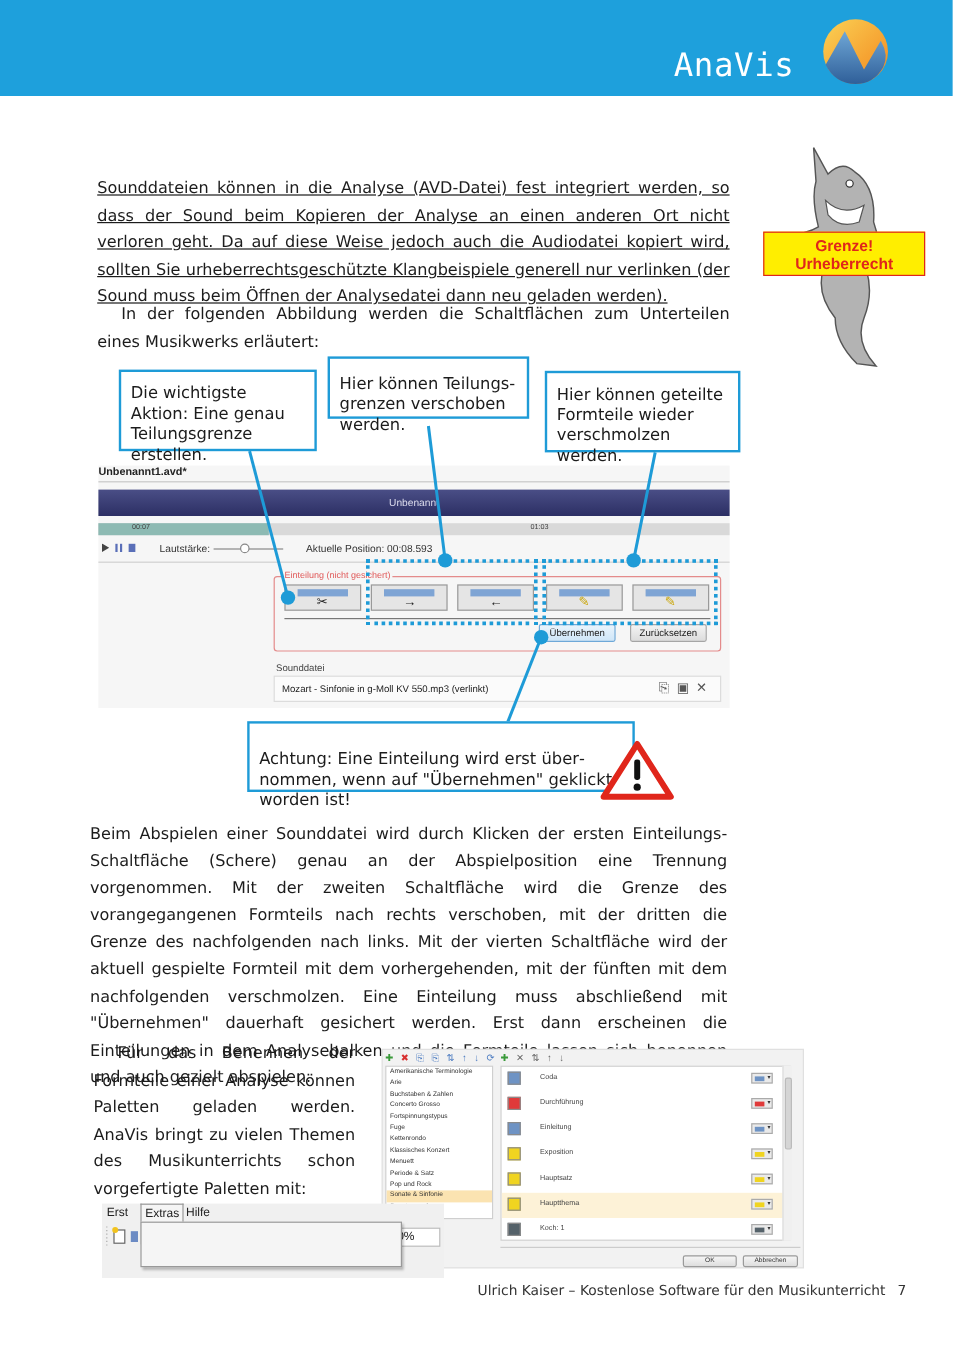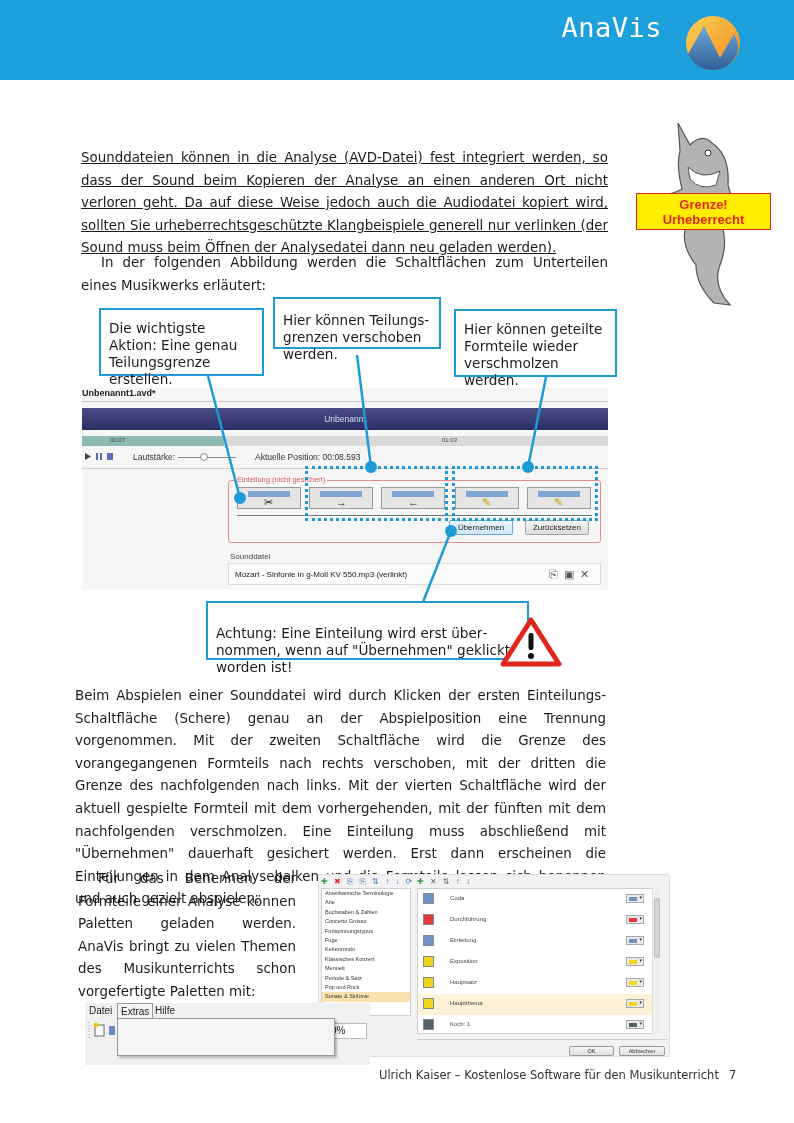--- a/index.html
+++ b/index.html
@@ -1,21 +1,21 @@
 <!DOCTYPE html>
 <html><head>
 <meta charset="utf-8">
 <style>
   * { box-sizing: border-box; margin: 0; padding: 0; }
   html, body { width: 794px; height: 1123px; background: #ffffff; overflow: hidden; }
   body { position: relative; font-family: "DejaVu Sans", sans-serif; color: #1a1a1a; }
 
   
   .header { position: absolute; left: 0; top: 0; width: 794px; height: 80px; background: #1ea0dc; }
-  .brand { position: absolute; right: 132px; top: 12px; font-family: "DejaVu Sans Mono", monospace; font-size: 27px; color: #ffffff; letter-spacing: 0.5px; }
+  .brand { position: absolute; right: 132px; top: 39px; font-family: "DejaVu Sans Mono", monospace; font-size: 27px; color: #ffffff; letter-spacing: 0.5px; }
   .logo { position: absolute; left: 684px; top: 14px; width: 58px; height: 58px; }
 
   
   .para { position: absolute; font-size: 13.4px; line-height: 22.6px; text-align: justify; color: #1c1c1c; }
   .para.indent { text-indent: 20px; }
   .p1 { left: 81px; top: 147px; width: 527px; text-decoration: underline; }
   .p2 { left: 81px; top: 252px; width: 527px; }
   .p3 { left: 75px; top: 685px; width: 531px; }
   .p4 { left: 78px; top: 868px; width: 218px; }
 
@@ -94,21 +94,21 @@
   .mb-item { position: absolute; top: 2px; color: #222; }
   .mb-item.open { top: 0; height: 34px; padding: 2px 3px 0; border: 1px solid #999; border-bottom: none; background: #f5f5f5; }
   .tool-strip { position: absolute; left: 0; top: 16px; width: 36px; height: 22px; }
   .zoom-field { position: absolute; left: 242px; top: 20px; width: 40px; height: 16px; background: #fff; border: 1px solid #bbb; font-size: 10px; padding: 1px 3px; }
   .dropdown { position: absolute; left: 32px; top: 15px; width: 218px; height: 38px; background: #f5f5f5; border: 1px solid #999; box-shadow: 2px 2px 2px rgba(0,0,0,0.25); }
   .dd-item { position: absolute; left: 2px; width: 212px; height: 17px; font-size: 10px; line-height: 17px; padding-left: 26px; color: #222; }
   .dd-item.hover { background: #fbf1b4; border: 1px solid #e5cf6c; line-height: 15px; }
   .dd-icon { position: absolute; left: 6px; top: 4px; width: 10px; height: 9px; }
   .dd-sub { position: absolute; right: 8px; top: 0; font-size: 6px; }
 
-  .footer { position: absolute; left: 379px; top: 1068px; font-size: 11.5px; color: #333; white-space: nowrap; }
+  .footer { position: absolute; left: 398px; top: 1068px; font-size: 11.5px; color: #333; white-space: nowrap; }
   .footer .pg { margin-left: 10px; }
 </style>
 </head>
 <body>
 
 <div class="header">
   <div class="brand">AnaVis</div>
   <svg class="logo" viewBox="0 0 58 58">
     <defs>
       <linearGradient id="lgO" x1="0" y1="0" x2="1" y2="1">
@@ -307,21 +307,21 @@
   <div class="pr-scroll">
       <div class="pr-thumb"></div>
     </div>
   <div class="pl-rule"></div>
   <div class="pl-btn" style="left:250px; width:45px">OK</div>
   <div class="pl-btn" style="left:300px; width:46px">Abbrechen</div>
 </div>
 
 <div class="menu-shot">
   <div class="menubar">
-    <span class="mb-item" style="left:4px">Datei</span>
+    <span class="mb-item" style="left:4px">Erst</span>
     <span class="mb-item open" style="left:32px">Extras</span>
     <span class="mb-item" style="left:70px">Hilfe</span>
   </div>
   <svg class="tool-strip" viewBox="0 0 36 22">
     <line x1="4" y1="3" x2="4" y2="19" stroke="#aaa" stroke-dasharray="1 2"></line>
     <rect x="10" y="6" width="9" height="11" fill="#fff" stroke="#666"></rect>
     <circle cx="11" cy="6" r="2.5" fill="#f2c31e"></circle>
     <rect x="24" y="7" width="6" height="9" fill="#6b8bc4"></rect>
   </svg>
   <div class="zoom-field">0%</div>

